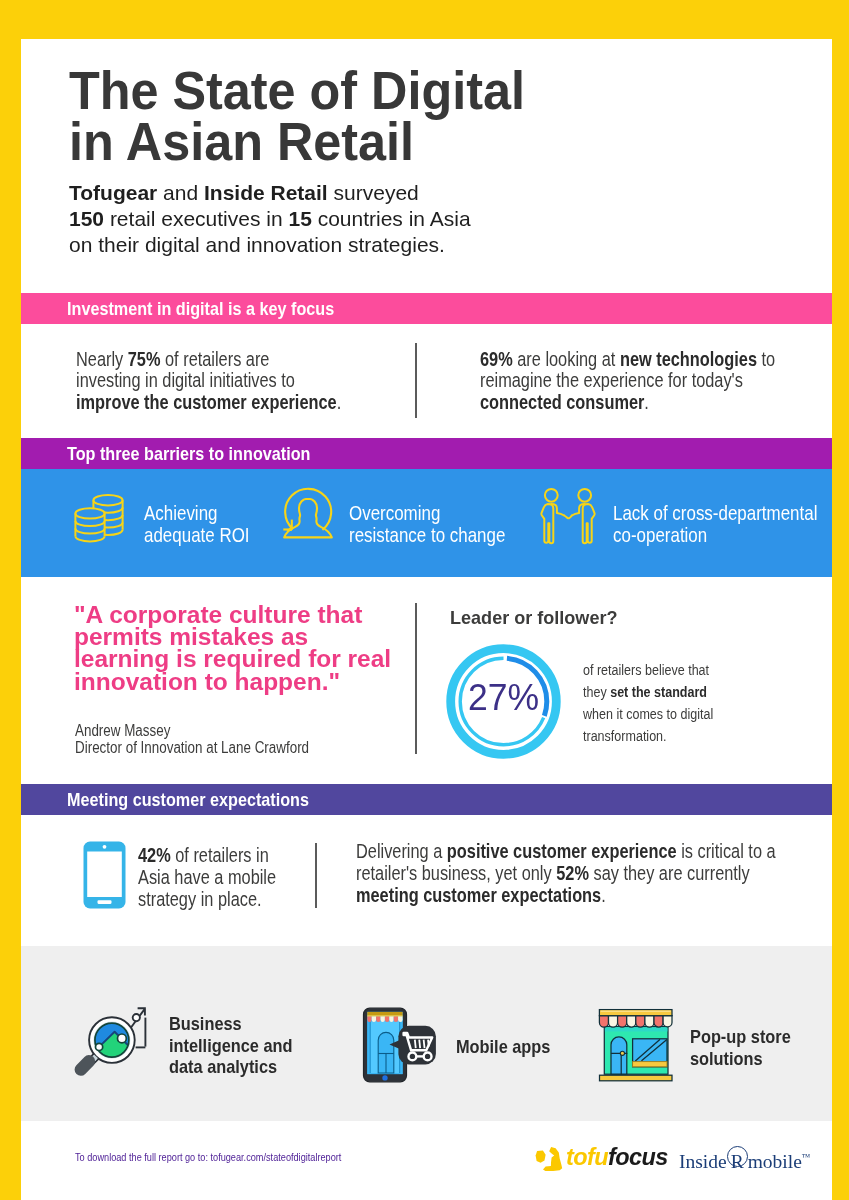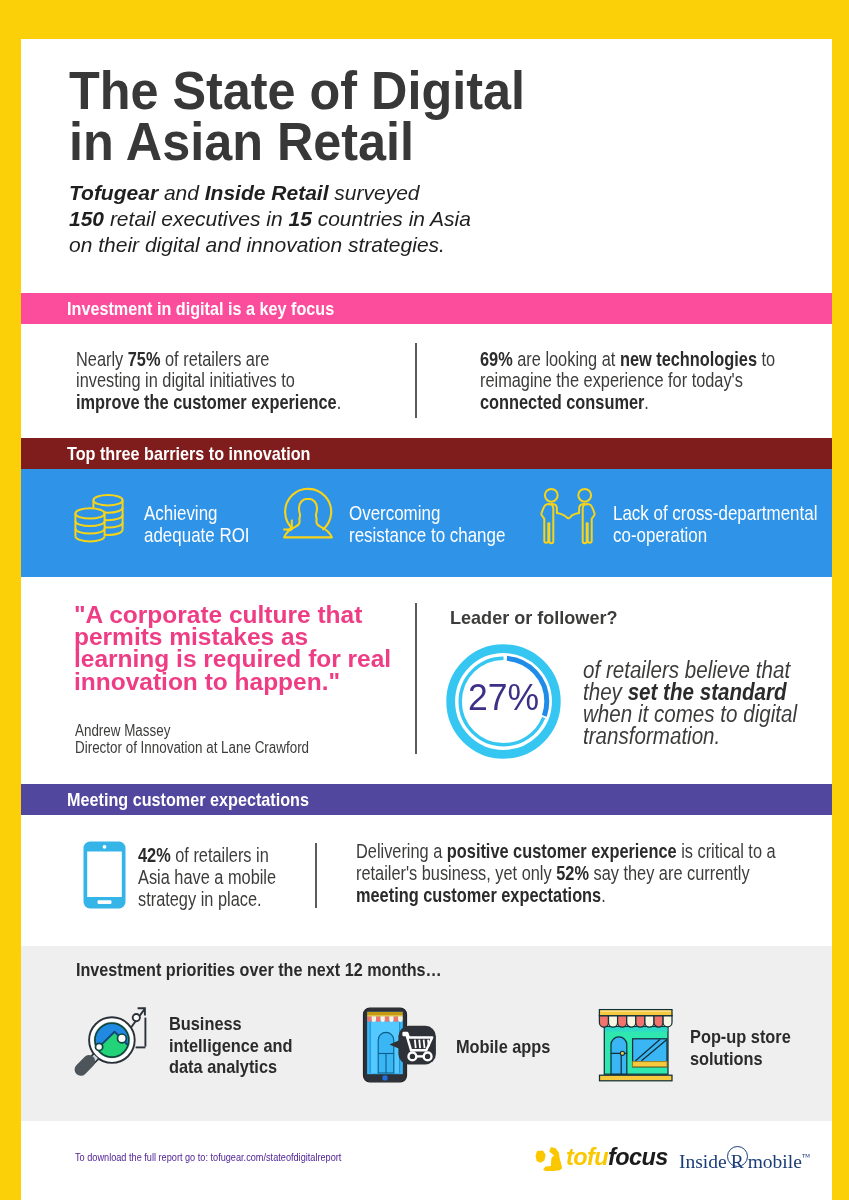--- a/index.html
+++ b/index.html
@@ -5,29 +5,29 @@
   html,body{margin:0;padding:0;}
   body{width:849px;height:1200px;background:#fcd009;font-family:"Liberation Sans",sans-serif;overflow:hidden;}
   .page{position:absolute;left:0;top:18px;width:812px;height:1200px;}
   .paper{position:absolute;left:21px;top:21px;width:811px;height:1161px;background:#ffffff;}
   .abs{position:absolute;}
 
   
   .title{left:69px;top:47px;width:640px;font-size:53px;font-weight:bold;line-height:51.2px;color:#383838;}
   .title > div{transform:scaleX(0.95);transform-origin:left center;}
   .subtitle{left:69px;top:162px;width:600px;font-size:21px;line-height:26px;color:#1f1f1f;}
-  .subtitle > div{transform:scaleX(1);transform-origin:left center;font-style:italic;}
+  .subtitle > div{transform:scaleX(1);transform-origin:left center;}
   .subtitle b{font-weight:bold;}
 
   
   .band{left:21px;width:811px;height:31px;}
   .band .bandlabel{position:absolute;left:46px;top:5.5px;transform:scaleX(0.852);transform-origin:left top;
       color:#ffffff;font-size:19px;font-weight:bold;white-space:nowrap;line-height:19px;}
   .band-pink{top:275px;background:#fc4c9c;}
-  .band-blue{top:420px;background:#7f1d1d;text-align:center;}
+  .band-blue{top:420px;background:#a21caf;text-align:center;}
   .band-purple{top:766px;background:#51479e;}
 
   .blue-body{left:21px;top:420px;width:811px;height:139px;background:#2f93e8;}
 
   
   .cond{display:inline-block;transform:scaleX(0.83);transform-origin:left top;white-space:nowrap;}
 
   .bodytext{font-size:19.7px;line-height:21.75px;color:#3c3c3b;}
   .bodytext > div{height:21.75px;}
   .bodytext b{font-weight:bold;color:#2b2b2b;}
@@ -51,21 +51,21 @@
   .footer-text .cond{transform:scaleX(0.833);}
   .stat-heading .cond{transform:scaleX(0.95);}
 
   .quote{font-size:23px;font-weight:bold;line-height:22.4px;color:#ee3d85;}
   .quote > div{height:22.4px;}
   .quote .qc{display:inline-block;transform:scaleX(1.065);transform-origin:left top;white-space:nowrap;}
   .attribution{font-size:15.6px;line-height:16.5px;color:#3c3c3b;}
   .attribution .cond{transform:scaleX(0.86);}
   .attribution > div{height:16.5px;}
   .stat-heading{font-size:19px;font-weight:bold;color:#3c3c3b;line-height:19px;}
-  .statcol{font-size:23px;line-height:22px;color:#3c3c3b;font-style:italic;}
+  .statcol{font-size:14px;line-height:22px;color:#3c3c3b;}
   .statcol .cond{transform:scaleX(0.895);}
   .statcol > div{height:22px;}
   .statcol b{font-weight:bold;color:#2b2b2b;}
   .donut-label{position:absolute;left:0;top:0;width:115px;height:115px;display:flex;align-items:center;justify-content:center;
      font-size:37px;font-weight:normal;color:#3c3087;letter-spacing:0px;transform:scaleX(0.96) translateY(-4.5px);}
 
   .barrier-label{font-size:21px;line-height:21.7px;color:#ffffff;}
   .barrier-label .cond{transform:scaleX(0.807);}
   .barrier-label > div{height:22px;}
 </style>
@@ -227,21 +227,20 @@
 
   <div class="abs vrule" style="left:315.4px;top:824.7px;height:65px;"></div>
 
   <div class="abs bodytext" style="left:356px;top:823px;">
     <div><span class="cond"><span>Delivering a </span><b>positive customer experience</b><span> is critical to a</span></span></div>
     <div><span class="cond"><span>retailer's business, yet only </span><b>52%</b><span> say they are currently</span></span></div>
     <div><span class="cond"><b>meeting customer expectations</b><span>.</span></span></div>
   </div>
 
   <div class="abs" style="left:21px;top:928px;width:811px;height:175px;background:#efefef;"></div>
-  <div class="abs priorities-heading" style="left:75.8px;top:942px;"><span class="cond">Investment priorities over the next 12 months…</span></div>
 
   <div class="abs" style="left:74px;top:986px;width:74px;height:74px;">
     <svg viewBox="0 0 74 74" width="74" height="74">
       <g stroke="#2b3138" stroke-width="1.9" fill="none" stroke-linecap="butt" stroke-linejoin="miter">
 
         <path d="M71.4 13.6 V42.6"></path>
         <path d="M61.6 43.4 H71.4"></path>
 
         <path d="M55.5 25.5 L70.6 5.1"></path>
         <path d="M63.6 4.3 h7.3 v7.3"></path>

